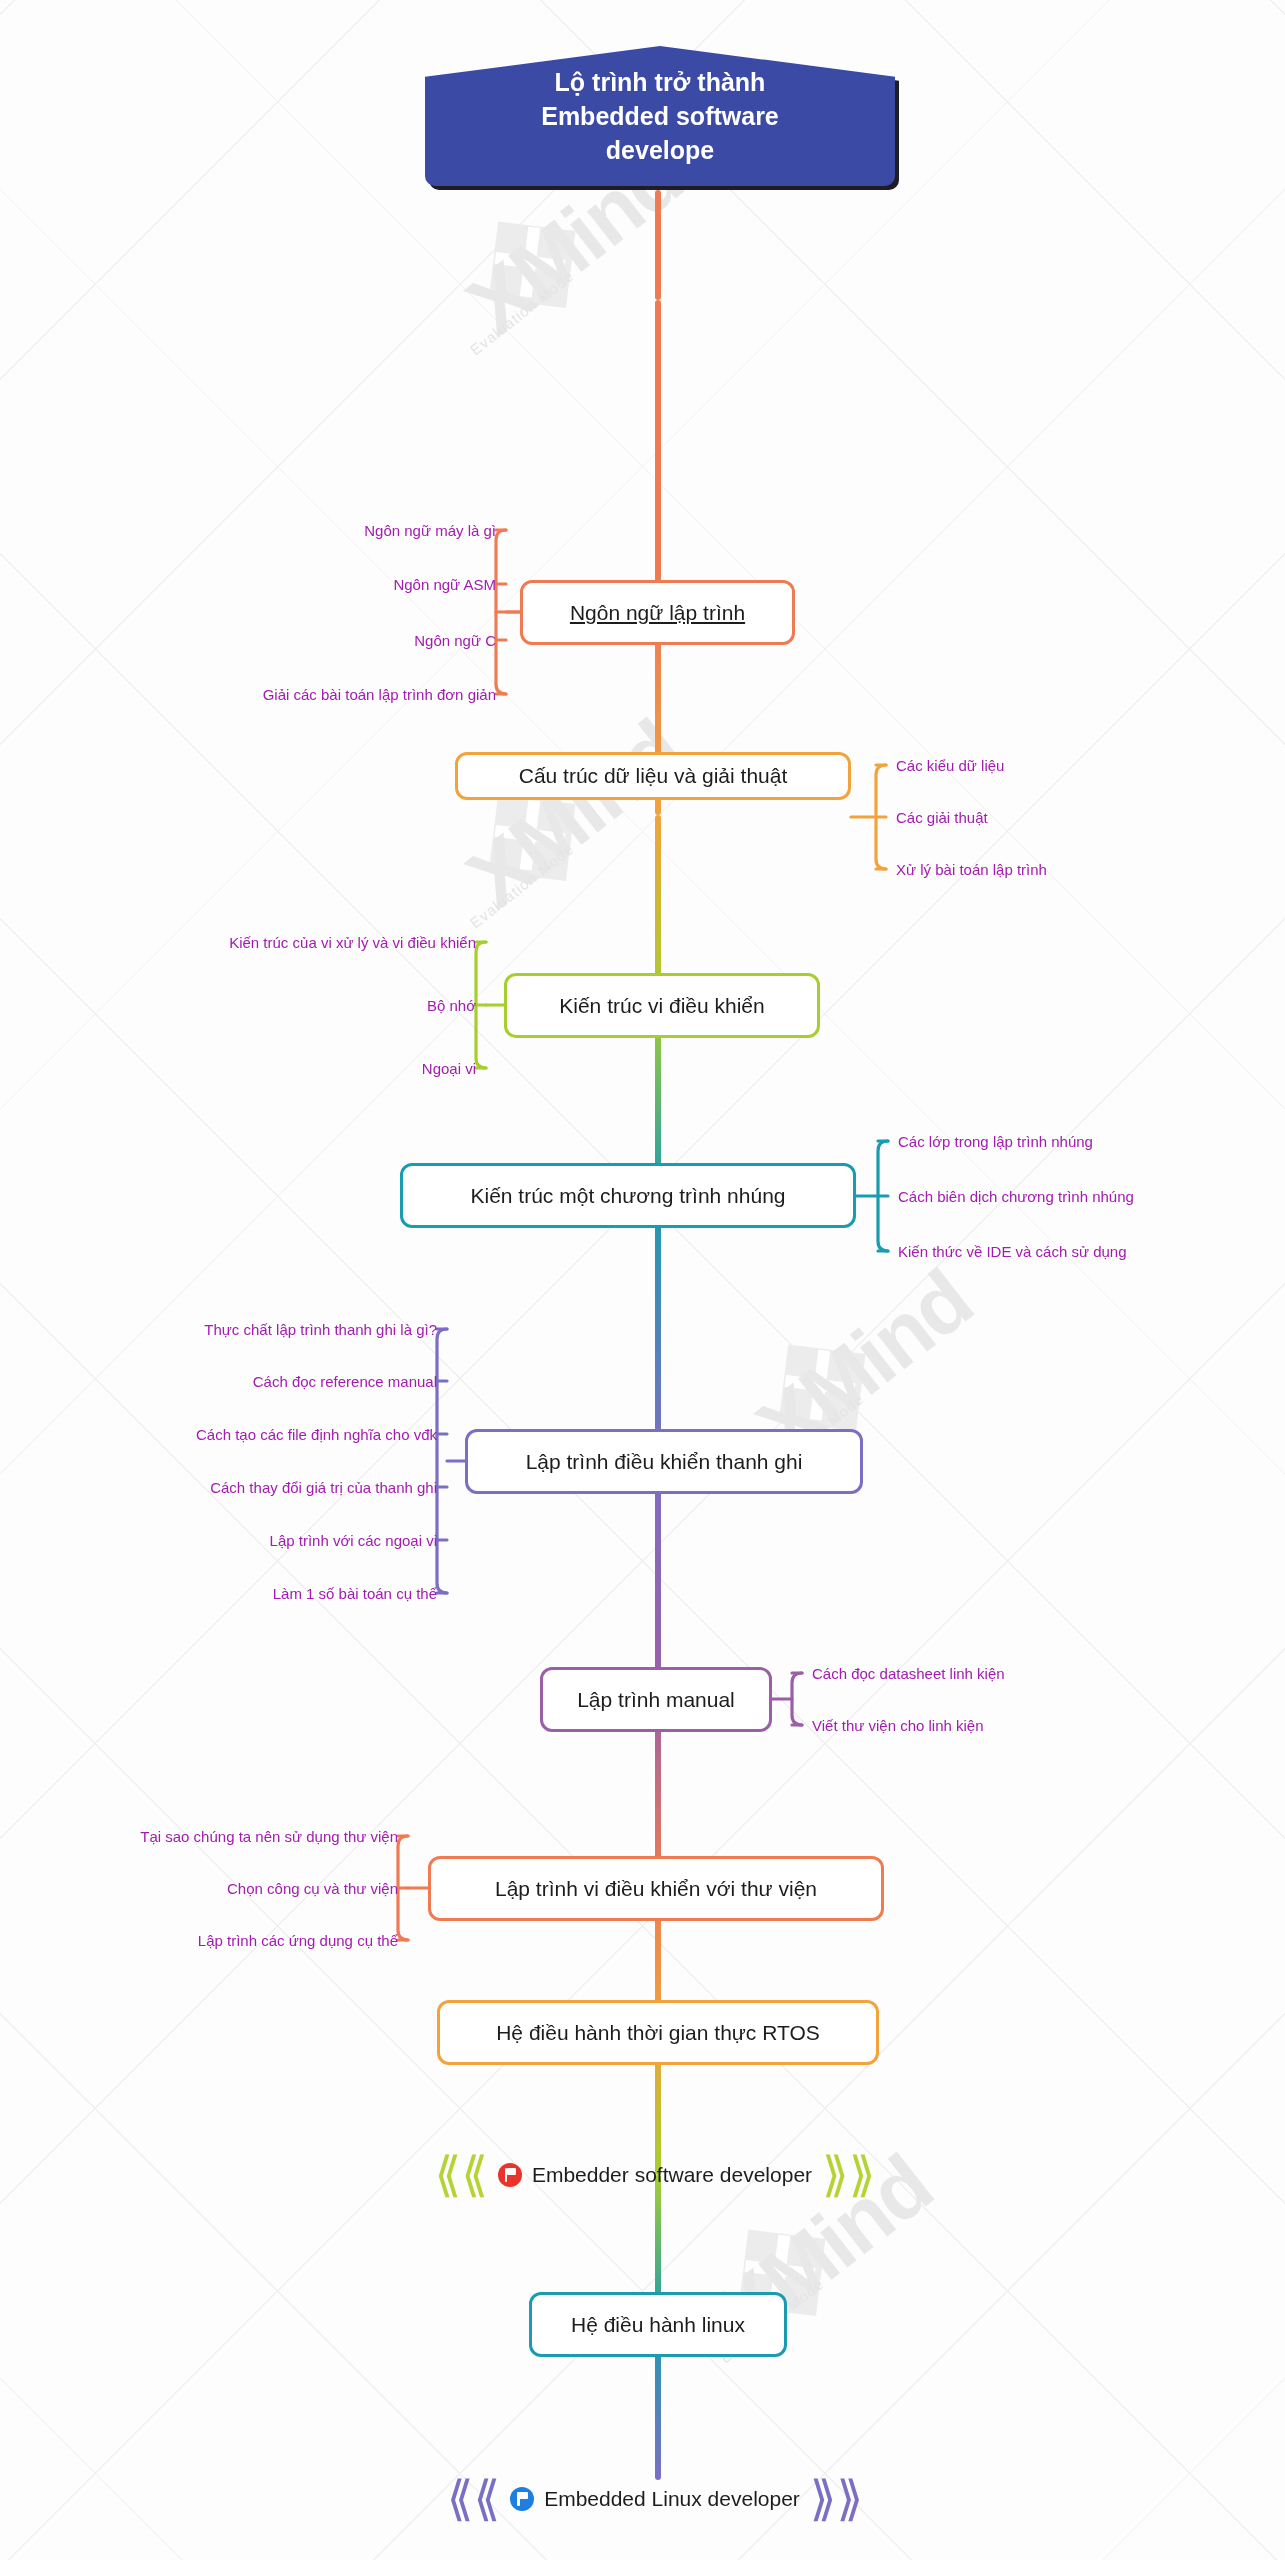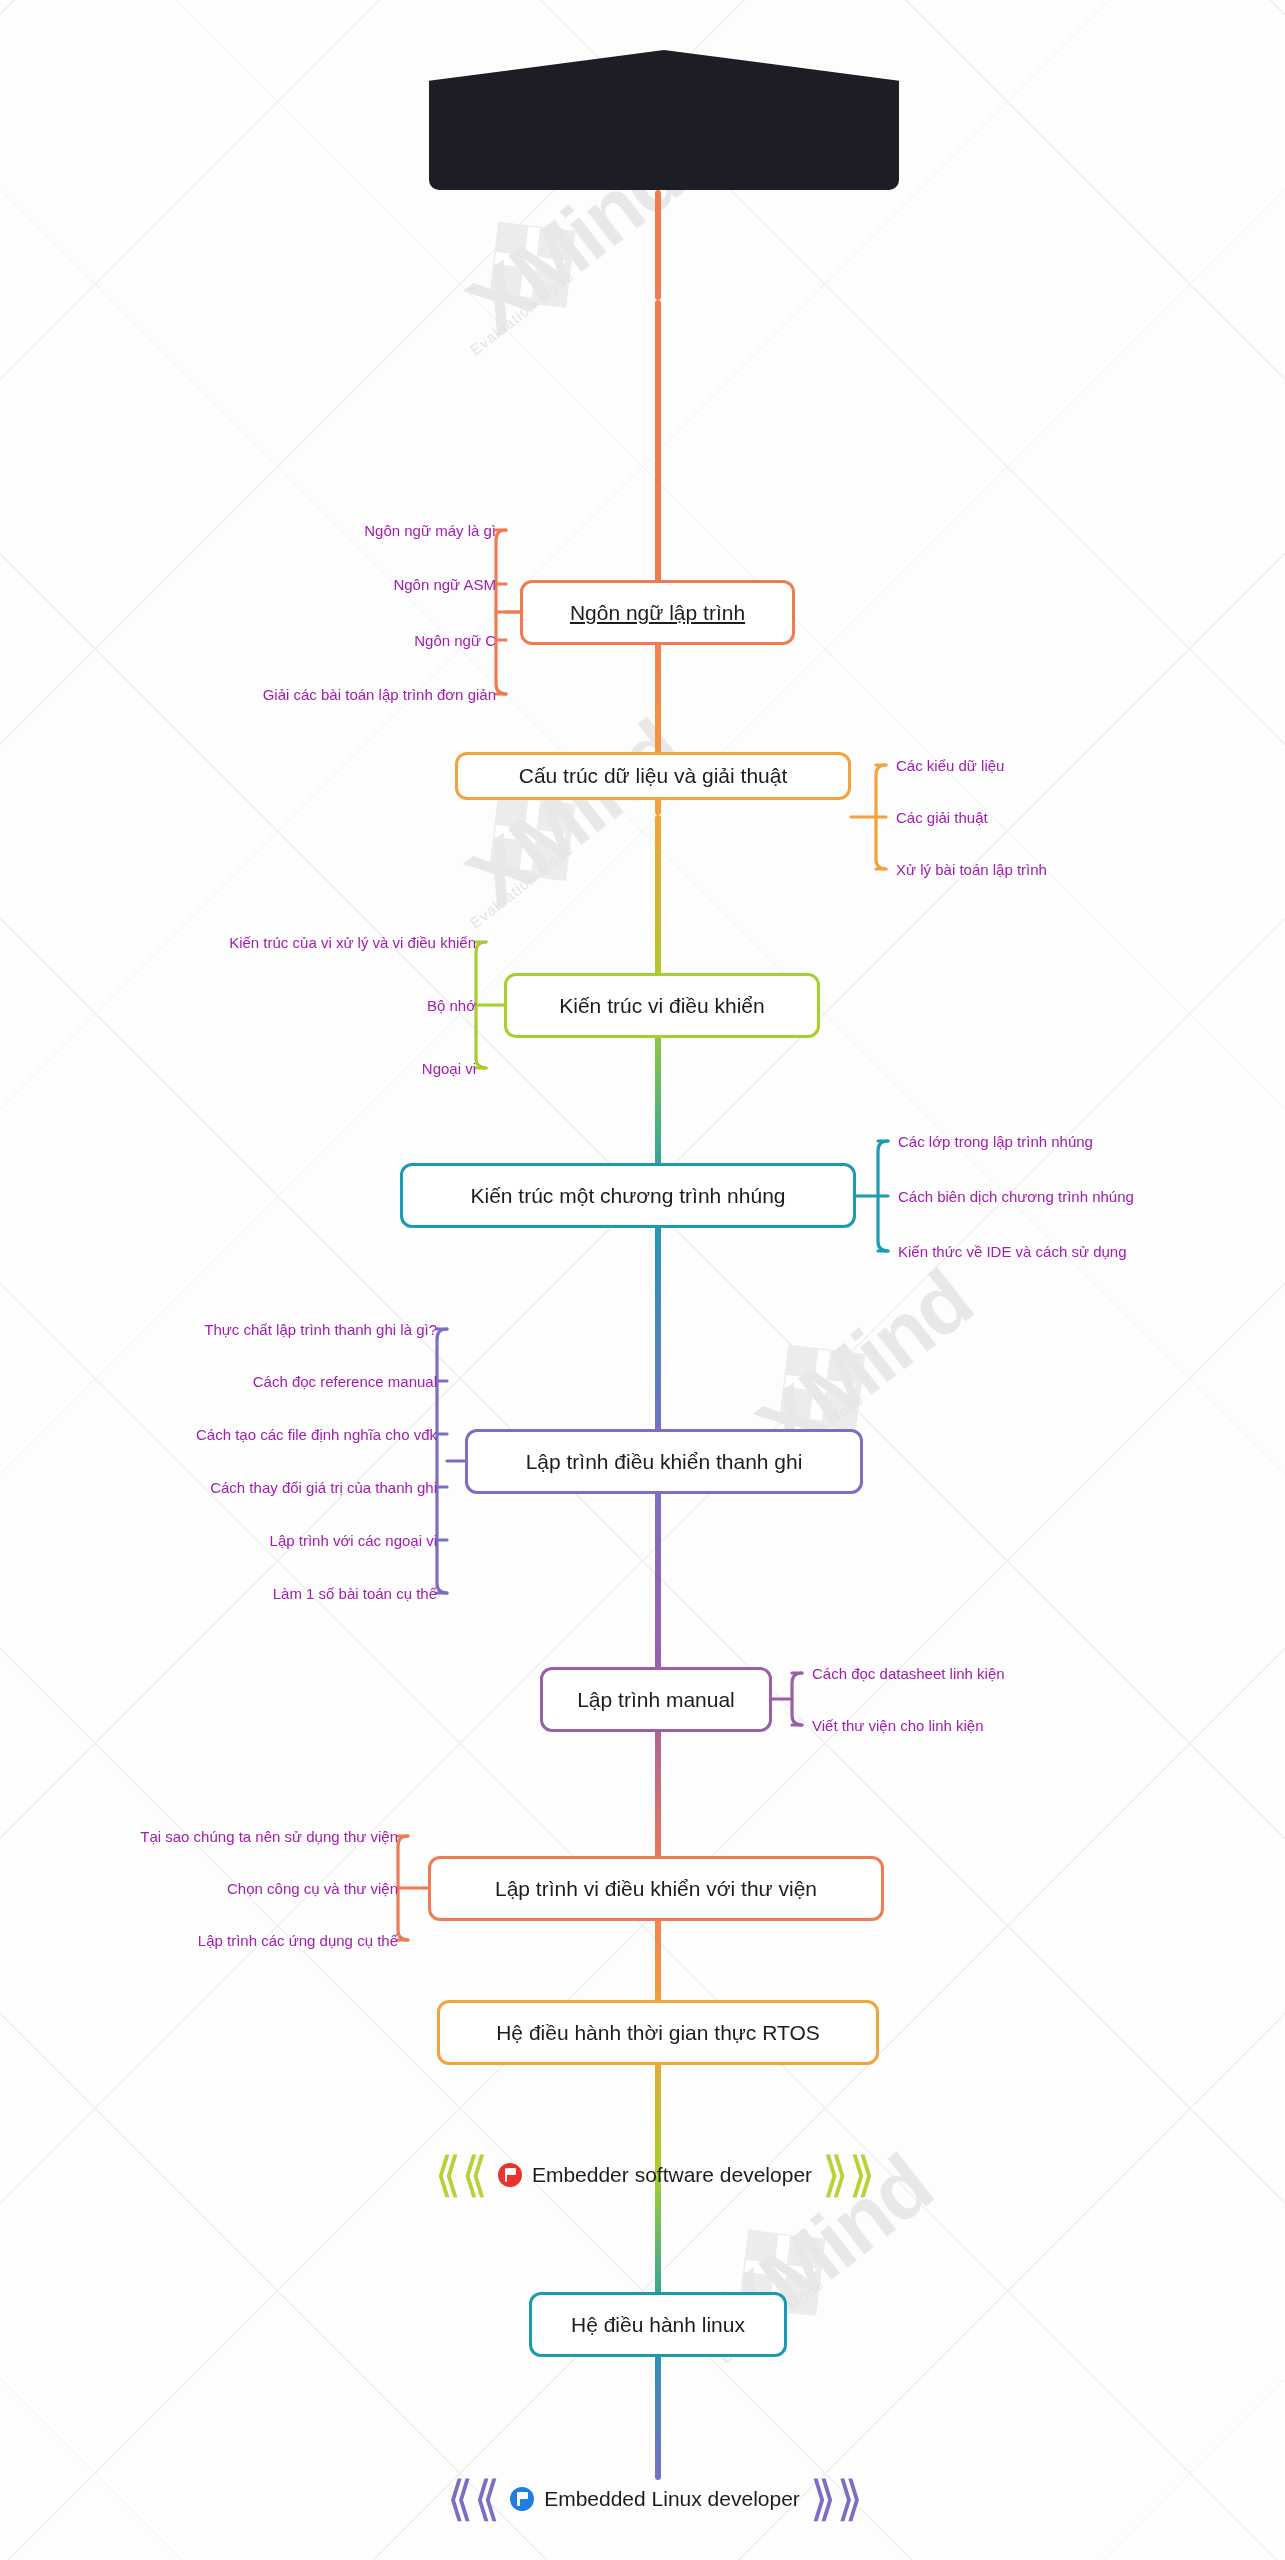--- a/index.html
+++ b/index.html
@@ -164,20 +164,27 @@
   <div class="spine" style="left:655px;top:1005px;height:190px;background:linear-gradient(#a6ce2e,#1a9cb0);"></div>
   <div class="spine" style="left:655px;top:1195px;height:260px;background:linear-gradient(#1a9cb0,#7b6fc4);"></div>
   <div class="spine" style="left:655px;top:1455px;height:235px;background:linear-gradient(#7b6fc4,#9b5fa8);"></div>
   <div class="spine" style="left:655px;top:1690px;height:190px;background:linear-gradient(#9b5fa8,#ef7b52);"></div>
   <div class="spine" style="left:655px;top:1880px;height:150px;background:linear-gradient(#ef7b52,#f2a33c);"></div>
   <div class="spine" style="left:655px;top:2030px;height:145px;background:linear-gradient(#f2a33c,#a6ce2e);"></div>
   <div class="spine" style="left:655px;top:2175px;height:145px;background:linear-gradient(#a6ce2e,#1a9cb0);"></div>
   <div class="spine" style="left:655px;top:2320px;height:160px;background:linear-gradient(#1a9cb0,#7b6fc4);"></div>
 
   <div class="root-shadow" style="left:429px;top:50px;width:470px;height:140px;"></div>
+  <div class="root" style="left:425px;top:46px;width:470px;height:140px;">
+    <div class="root-inner">
+      <div>Lộ trình trở thành</div>
+      <div>Embedded software</div>
+      <div>develope</div>
+    </div>
+  </div>
 
   <svg class="conn" viewBox="0 0 1285 2560">
 
     <g fill="none" stroke="#ef7b52" stroke-width="3.2" stroke-linecap="round">
       <path d="M520 612 L 506 612"></path>
       <path d="M506 530 Q 496 530 496 540 L 496 684 Q 496 694 506 694"></path>
       <path d="M496 530 L 506 530 M 496 584 L 506 584 M 496 640 L 506 640 M 496 694 L 506 694"></path>
       <path d="M496 612 L 520 612"></path>
     </g>
 

